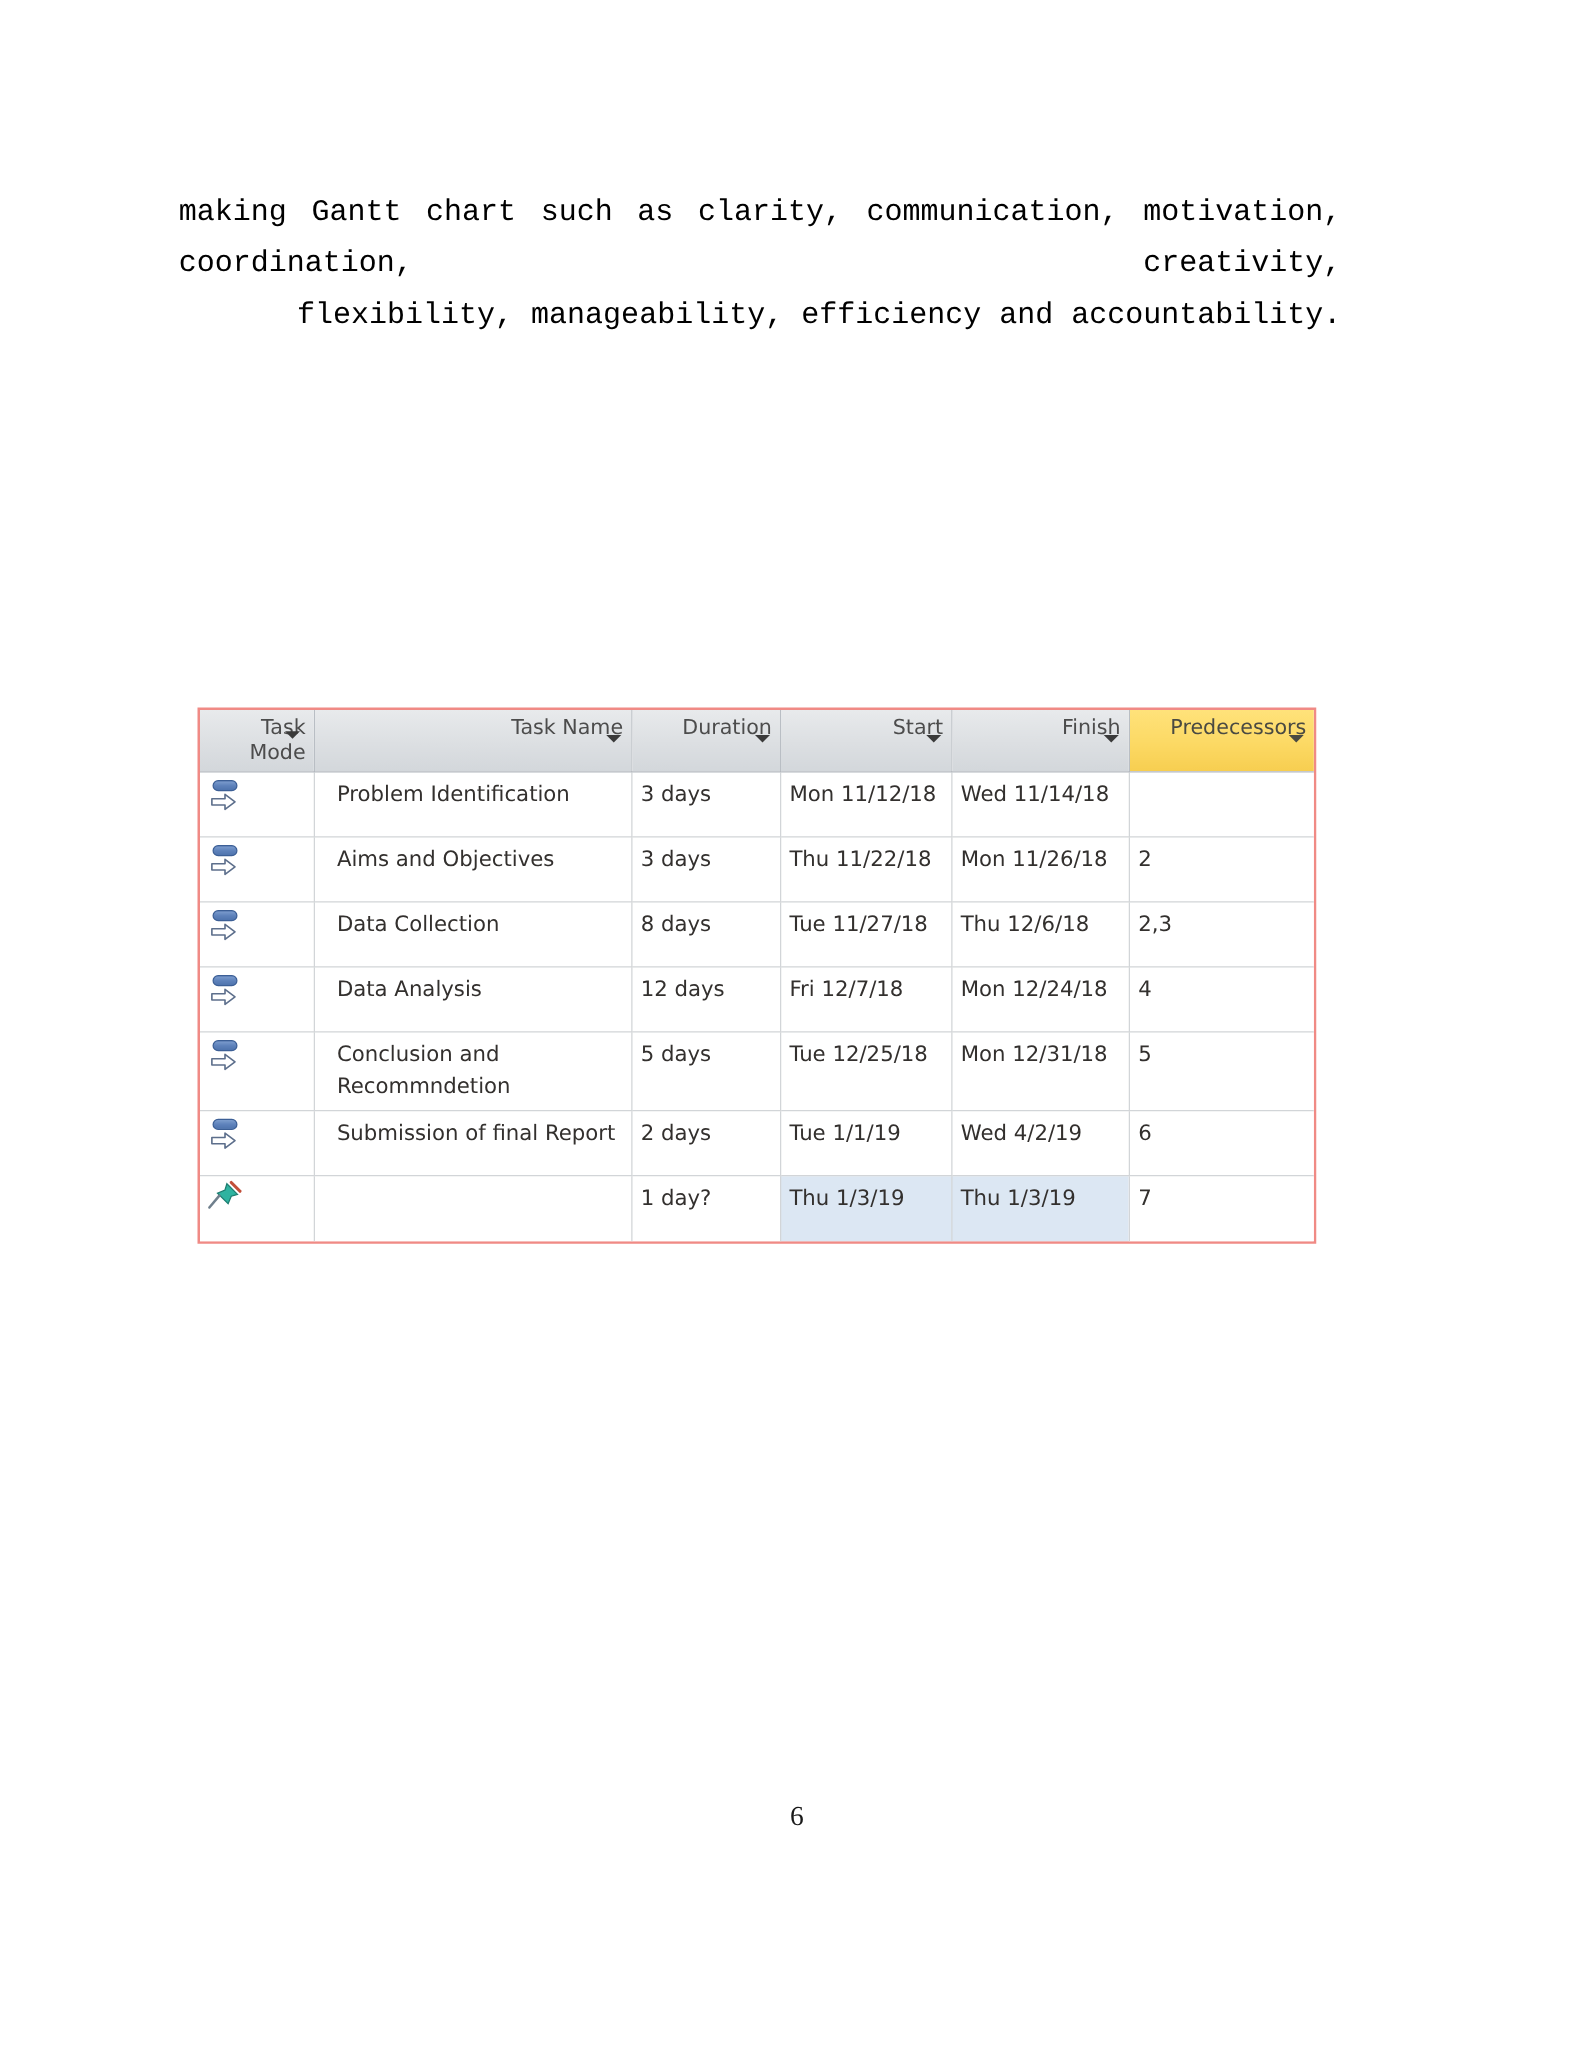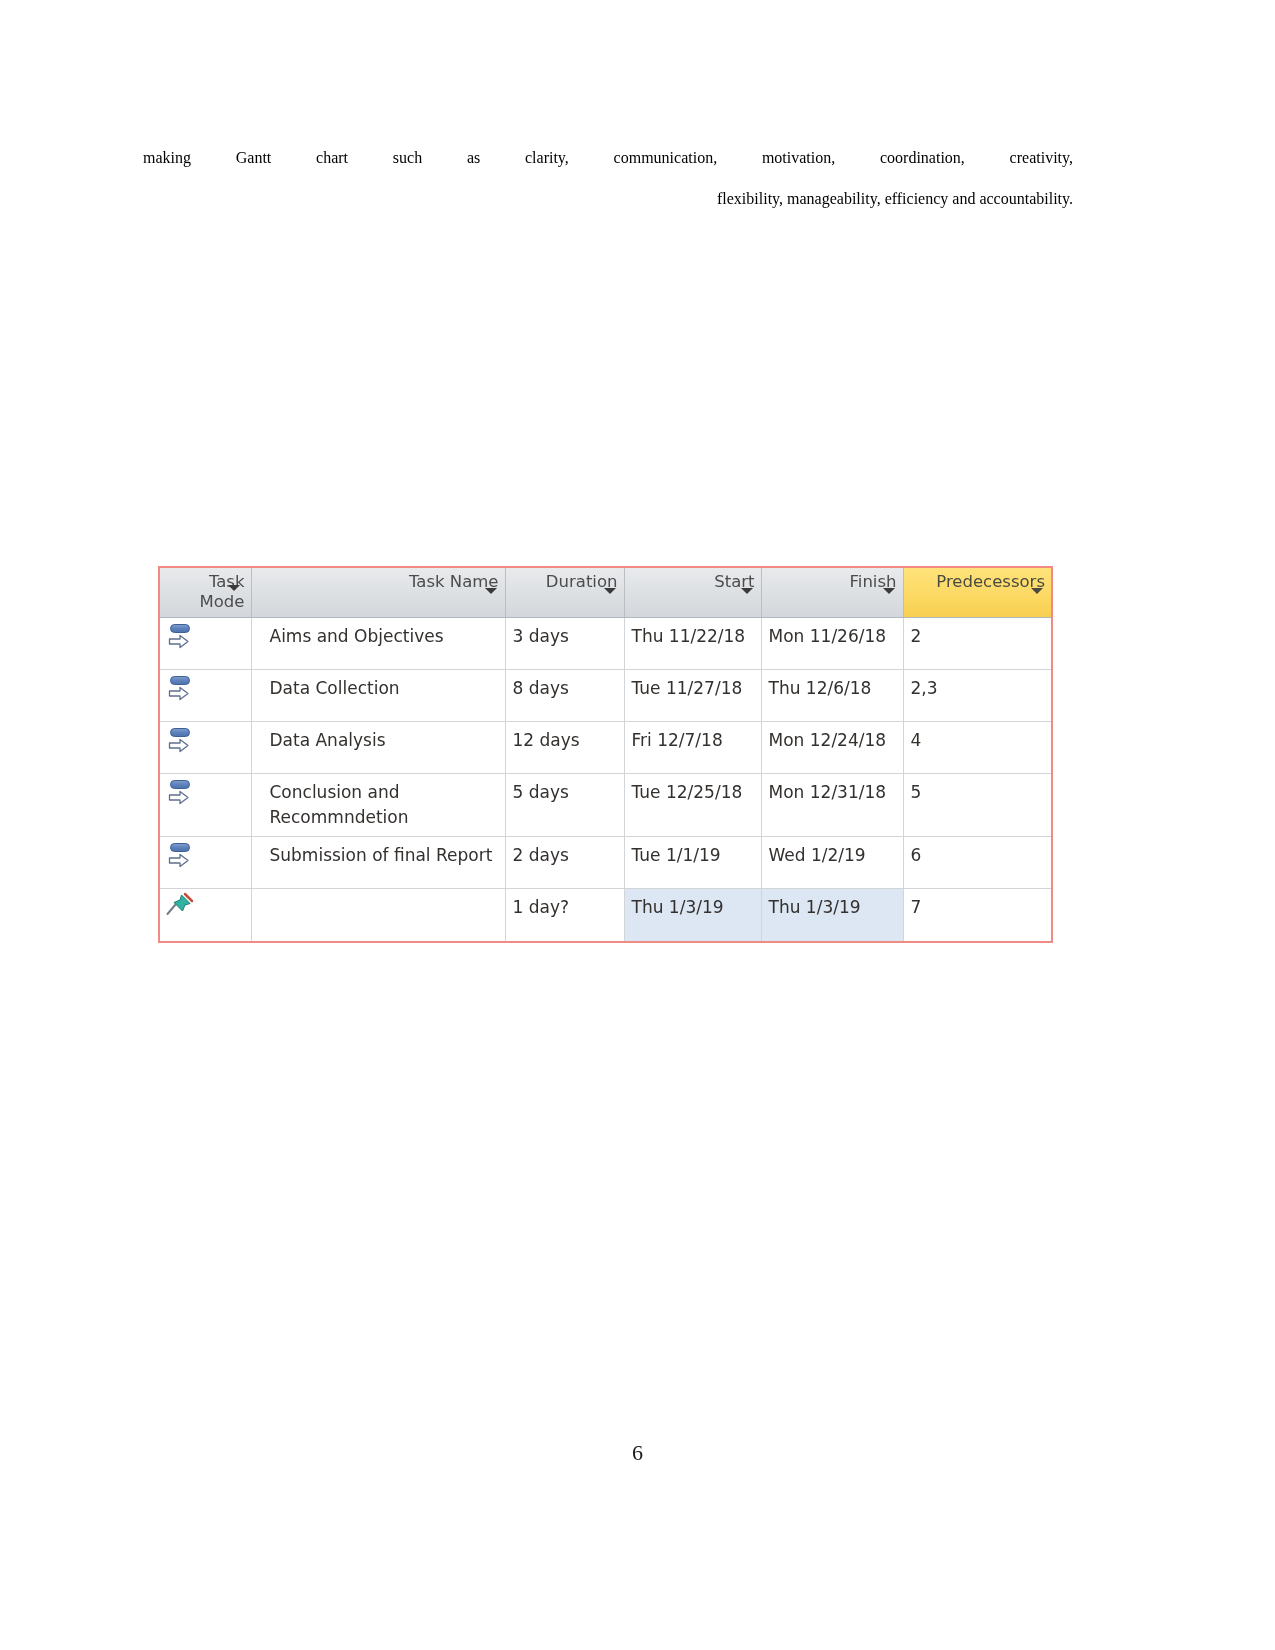--- a/index.html
+++ b/index.html
@@ -18,24 +18,24 @@
 
   
   .page {
     position: absolute;
     inset: 0;
     background: #fff;
   }
   .body-paragraph {
     position: absolute;
     left: 143px;
-    top: 137px;
+    top: 150px;
     width: 930px;
-    font-family: Liberation Serif, serif;
-    font-size: 16px;
+    font-family: Liberation Mono, monospace;
+    font-size: 24px;
     line-height: 41px;
     color: #000000;
     text-align: justify;
     text-justify: inter-word;
   }
   .body-paragraph .line1 {
     display: block;
     text-align: justify;
     text-align-last: justify;
     white-space: normal;
@@ -213,20 +213,35 @@
       <tbody>
           <tr>
             <td class="col-mode">
               <span class="icon-auto">
                 <span class="bar"></span>
                 <svg class="arrow" viewBox="0 0 22 15">
                   <path d="M1.5 5 L12 5 L12 1.5 L20 7.5 L12 13.5 L12 10 L1.5 10 Z" fill="#ffffff" stroke="#5d6f8c" stroke-width="1.3" stroke-linejoin="round"></path>
                 </svg>
               </span>
             </td>
+            <td class="col-name">Problem Identification</td>
+            <td class="col-dur">3 days</td>
+            <td class="col-start">Mon 11/12/18</td>
+            <td class="col-finish">Wed 11/14/18</td>
+            <td class="col-pred"></td>
+          </tr>
+          <tr>
+            <td class="col-mode">
+              <span class="icon-auto">
+                <span class="bar"></span>
+                <svg class="arrow" viewBox="0 0 22 15">
+                  <path d="M1.5 5 L12 5 L12 1.5 L20 7.5 L12 13.5 L12 10 L1.5 10 Z" fill="#ffffff" stroke="#5d6f8c" stroke-width="1.3" stroke-linejoin="round"></path>
+                </svg>
+              </span>
+            </td>
             <td class="col-name">Aims and Objectives</td>
             <td class="col-dur">3 days</td>
             <td class="col-start">Thu 11/22/18</td>
             <td class="col-finish">Mon 11/26/18</td>
             <td class="col-pred">2</td>
           </tr>
           <tr>
             <td class="col-mode">
               <span class="icon-auto">
                 <span class="bar"></span>
@@ -276,21 +291,21 @@
               <span class="icon-auto">
                 <span class="bar"></span>
                 <svg class="arrow" viewBox="0 0 22 15">
                   <path d="M1.5 5 L12 5 L12 1.5 L20 7.5 L12 13.5 L12 10 L1.5 10 Z" fill="#ffffff" stroke="#5d6f8c" stroke-width="1.3" stroke-linejoin="round"></path>
                 </svg>
               </span>
             </td>
             <td class="col-name">Submission of final Report</td>
             <td class="col-dur">2 days</td>
             <td class="col-start">Tue 1/1/19</td>
-            <td class="col-finish">Wed 1/2/19</td>
+            <td class="col-finish">Wed 4/2/19</td>
             <td class="col-pred">6</td>
           </tr>
           <tr>
             <td class="col-mode">
               <span class="icon-manual"><svg viewBox="0 0 30 32" width="30" height="32">
                   <g>
                     <path d="M16.5 3 L25 11.5 L20 13 L17.5 19 L9 10.5 L15 8 Z" fill="#2fb3a0" stroke="#1d7e71" stroke-width="1"></path>
                     <path d="M10.5 12.5 L2.5 22" stroke="#6f7f8c" stroke-width="2" stroke-linecap="round"></path>
                     <path d="M20 2 L27 9" stroke="#c24f3a" stroke-width="2.5" stroke-linecap="round"></path>
                   </g>

